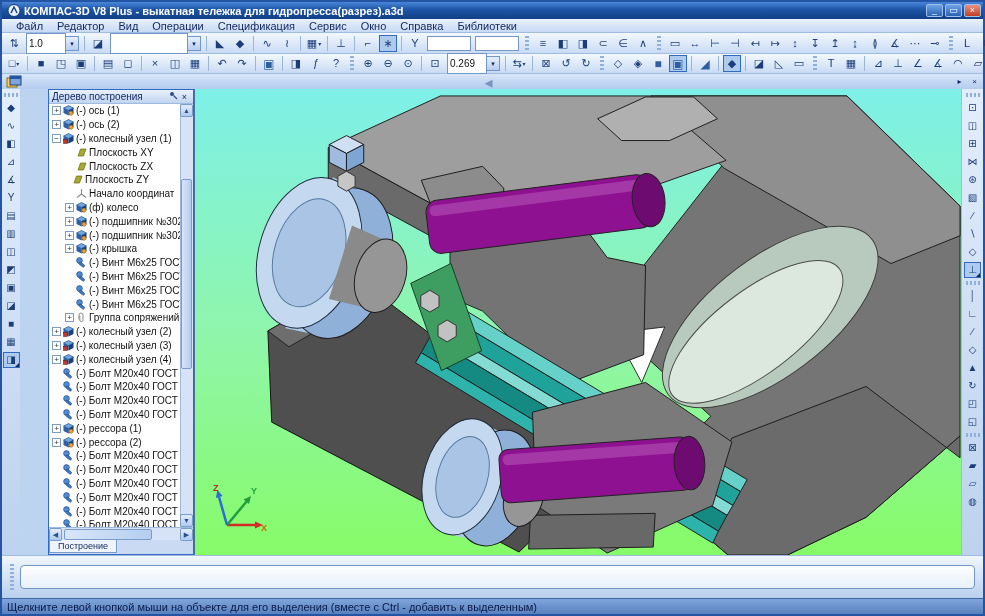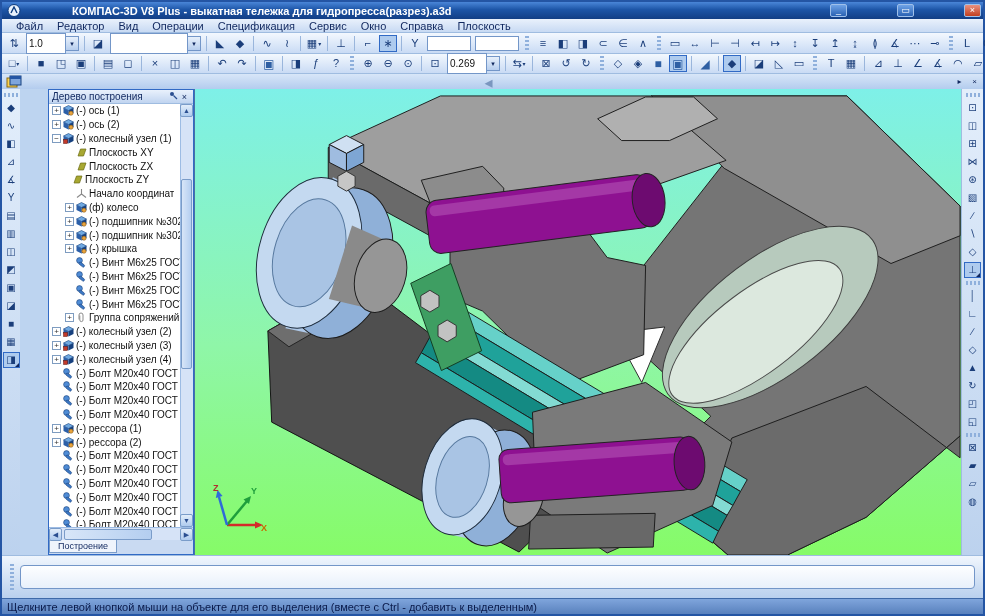--- a/index.html
+++ b/index.html
@@ -4,21 +4,21 @@
 <style>
   * { box-sizing: border-box; margin:0; padding:0; }
   html,body { width:985px; height:616px; overflow:hidden;
     font-family:"Liberation Sans","DejaVu Sans",sans-serif; }
   .window { width:985px; height:616px; border:2px solid #2455A4; background:#BDD4F0;
     display:flex; flex-direction:column; }
 
   
   .titlebar { height:17px; flex:0 0 17px; display:flex; align-items:center;
     background:linear-gradient(180deg,#4A86D8 0%,#1D55A7 45%,#123E85 100%);
-    color:#fff; padding:0 2px;gap:48px; }
+    color:#fff; padding:0 2px; }
   .titlebar .appicon { width:14px; height:13px; margin:0 3px; }
   .titlebar .title { font-size:11px; font-weight:bold; flex:1;
     white-space:nowrap; overflow:hidden; }
   .winbtn { width:17px; height:13px; margin-left:2px; font-size:9px; line-height:11px;
     text-align:center; color:#fff; border:1px solid #9FC0EA; border-radius:2px;
     background:linear-gradient(180deg,#6FA3E6,#2A62B4); cursor:default; }
   .winbtn.close { background:linear-gradient(180deg,#E89180,#C33F1F); }
 
   
   .menubar { height:14px; flex:0 0 14px; display:flex; align-items:center;
@@ -144,21 +144,21 @@
 
   <div class="menubar">
       <span class="mitem">Файл</span>
       <span class="mitem">Редактор</span>
       <span class="mitem">Вид</span>
       <span class="mitem">Операции</span>
       <span class="mitem">Спецификация</span>
       <span class="mitem">Сервис</span>
       <span class="mitem">Окно</span>
       <span class="mitem">Справка</span>
-      <span class="mitem">Плоскость</span>
+      <span class="mitem">Библиотеки</span>
     </div>
 
   <div class="toolbar row1">
       <div class="tbtn">
         <span class="glyph">⇅</span>
       </div>
       <div class="combo">
         <input value="1.0" style="">
         <span class="dd">▾</span>
       </div>

